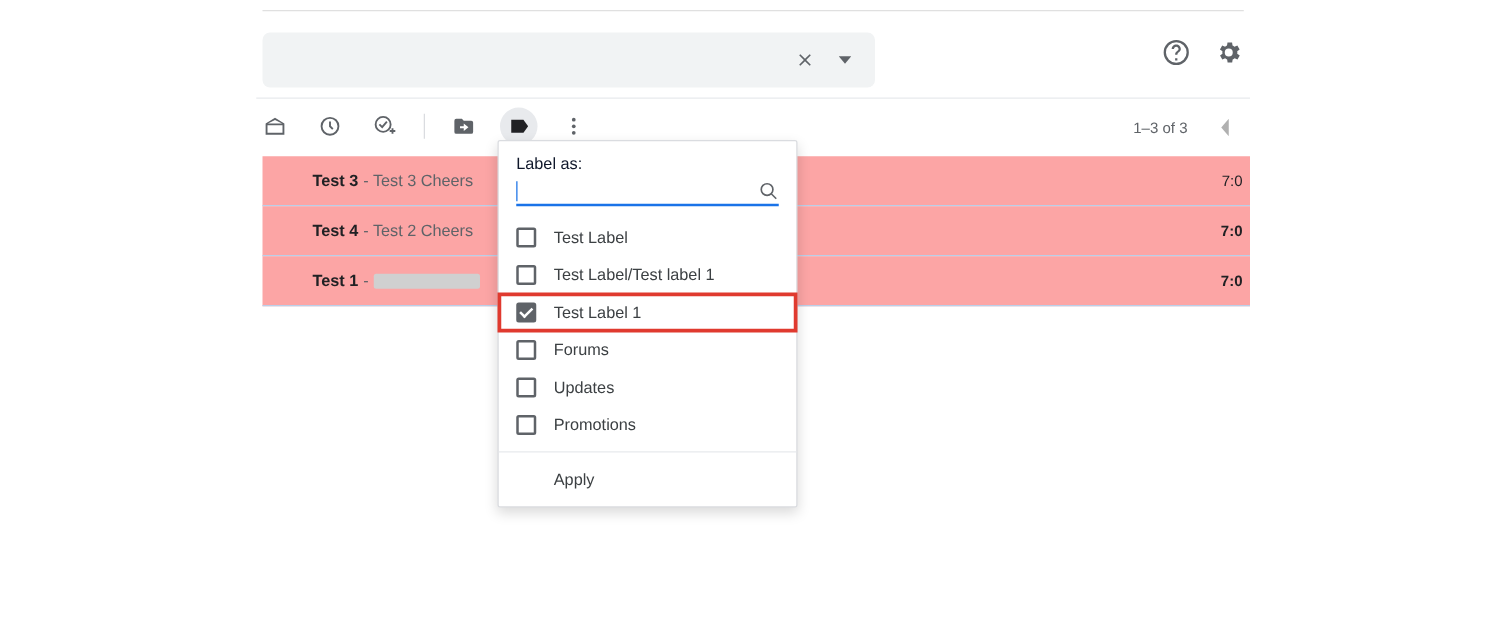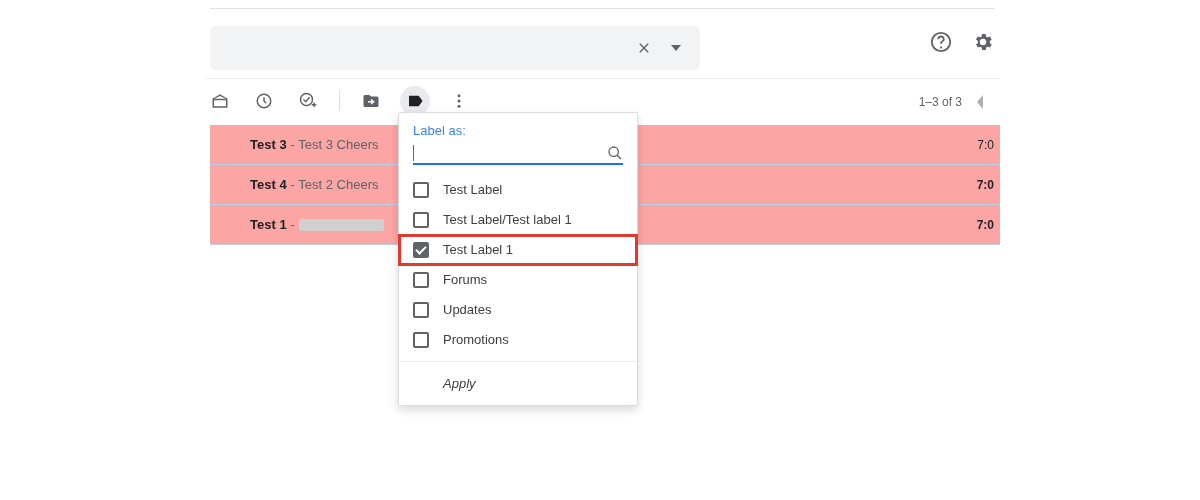--- a/index.html
+++ b/index.html
@@ -63,21 +63,21 @@
   }
   .toolbar .vdiv {
     width: 1px; height: 20px; background: #dadce0; margin: 0 2px;
   }
   .toolbar .label-active {
     background: #e8eaed;
   }
   .pagination {
     position: absolute;
     top: 92px; right: 210px;
-    display: flex; align-items: center; gap: 8px;
+    display: flex; align-items: center; gap: 20px;
     color: #5f6368; font-size: 12px;
   }
   .pagination .nav-arrow {
     width: 20px; height: 20px;
     display: flex; align-items: center; justify-content: center;
     color: #b0b0b0; cursor: pointer;
   }
   .email-list {
     position: absolute;
     left: 210px; right: 200px; top: 125px;
@@ -108,21 +108,21 @@
     left: 398px; top: 112px;
     width: 240px;
     background: #fff;
     border: 1px solid #dadce0;
     box-shadow: 0 4px 10px rgba(0,0,0,.15);
     border-radius: 2px;
     z-index: 10;
     padding-top: 10px;
   }
   .popup .hdr {
-    font-size: 13px; color: #3b82f6;
+    font-size: 13px; color: #0f172a;
     padding: 0 14px 6px 14px;
   }
   .popup .search-row {
     display: flex; align-items: center;
     margin: 0 14px 10px 14px;
     border-bottom: 2px solid #1a73e8;
     padding-bottom: 2px;
   }
   .popup .search-row .cursor {
     width: 1px; height: 16px; background: #1a73e8; margin-right: 4px;
@@ -153,21 +153,21 @@
   }
   .popup .opt.highlight {
     outline: 3px solid #e03a2f;
     outline-offset: -2px;
   }
   .popup .divider {
     border-top: 1px solid #e8eaed; margin-top: 6px;
   }
   .popup .apply {
     padding: 14px 14px 14px 44px;
-    font-size: 13px; color: #3c4043; cursor: pointer; font-style: italic;
+    font-size: 13px; color: #3c4043; cursor: pointer;
   }
   svg { display: block; }
 </style>
 </head>
 <body>
 
 <div class="page">
   <div class="top-divider"></div>
 
   <div class="search-bar">

